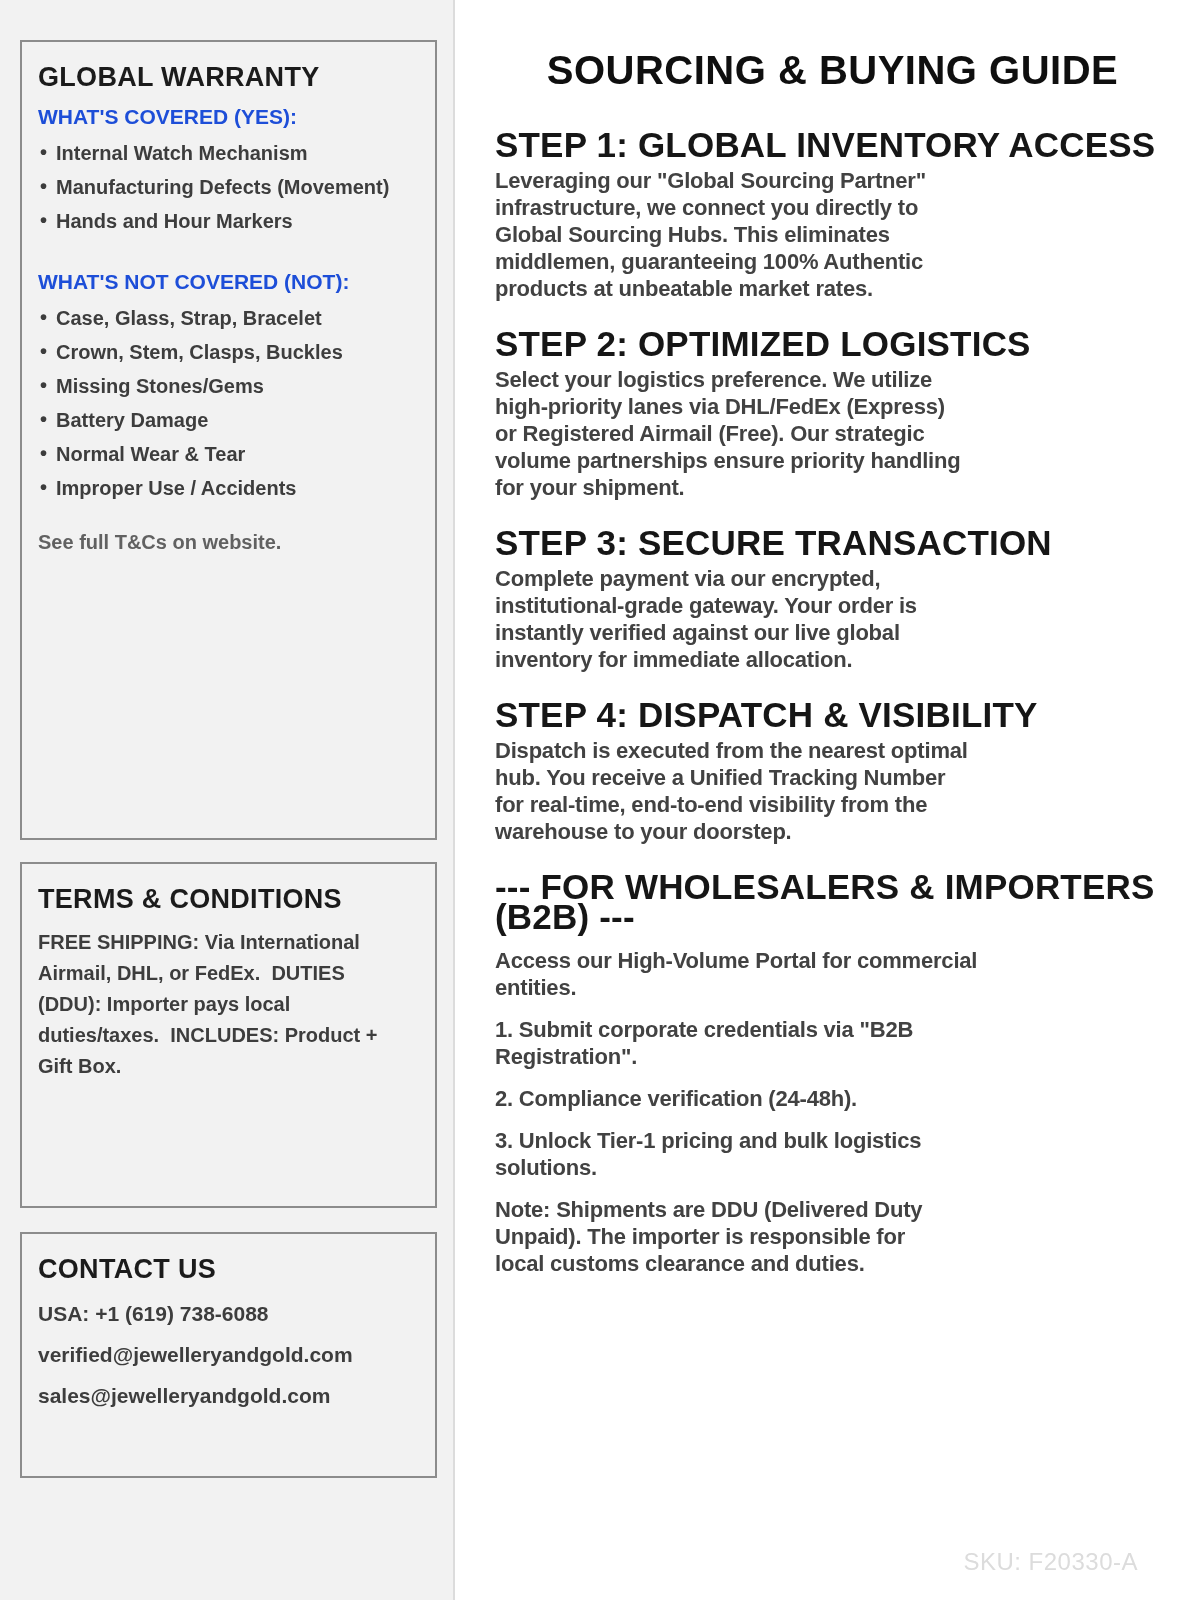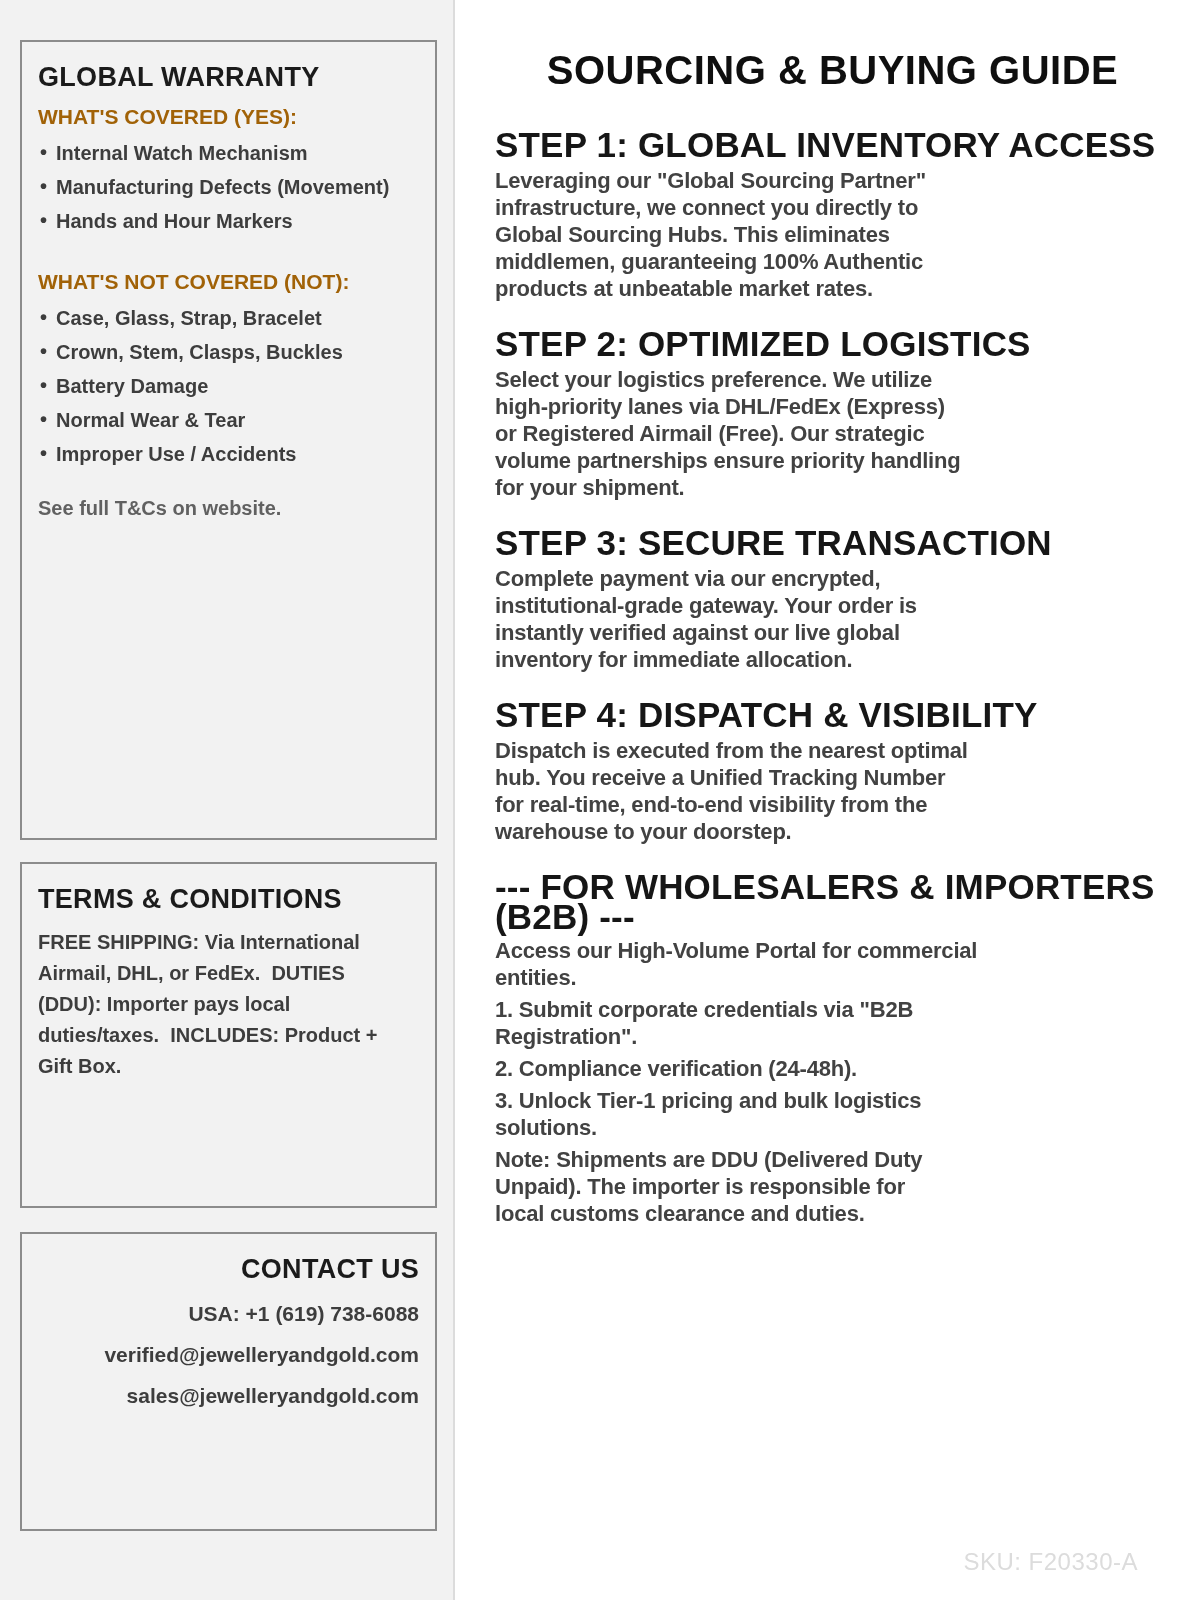--- a/index.html
+++ b/index.html
@@ -21,28 +21,28 @@
     padding:40px 16px 0 20px;
   }
   .panel {
     border:2px solid #8c8c8c;
     background:#f2f2f2;
     padding:20px 16px;
     width:417px;
   }
   .panel-warranty { height:800px; }
   .panel-terms   { height:346px; margin-top:22px; }
-  .panel-contact { height:299px; margin-top:24px;text-align:right; }
+  .panel-contact { height:246px; margin-top:24px; }
 
   .panel h2 {
     font-size:27px; font-weight:bold; color:#1b1b1b;
     letter-spacing:0.3px; margin-bottom:12px;
   }
   .panel h3 {
-    font-size:21px; font-weight:bold; color:#a16207;
+    font-size:21px; font-weight:bold; color:#1d4ed8;
     margin-bottom:14px;
   }
   .panel ul { list-style:none; }
   .panel li {
     font-size:20px; font-weight:bold; color:#3d3d3d;
     line-height:21px; margin-bottom:13px;
     padding-left:18px; position:relative;
   }
   .panel li::before { content:"•"; position:absolute; left:2px; top:-1px; }
   .subhead-gap { margin-top:38px; }
@@ -77,21 +77,21 @@
     font-size:35px; font-weight:bold; color:#161616;
     letter-spacing:0.2px; line-height:30px;
   }
   .para {
     margin-top:7px;
     font-size:22px; font-weight:bold; color:#424242;
     line-height:27px; letter-spacing:-0.2px;
     white-space:pre-wrap;
   }
   .b2b { margin-top:27px; }
-  .b2b .para { margin-top:5px; }
+  .b2b .para { margin-top:15px; }
   .note { margin-top:26px; }
 
   .sku {
     position:absolute; right:62px; top:1548px;
     font-size:24px; font-weight:normal; color:#dcdcdc;
     letter-spacing:0.5px;
   }
 </style>
 </head>
 <body>
@@ -105,20 +105,21 @@
       <h3>WHAT'S COVERED (YES):</h3>
       <ul>
         <li>Internal Watch Mechanism</li>
         <li>Manufacturing Defects (Movement)</li>
         <li>Hands and Hour Markers</li>
       </ul>
       <h3 class="subhead-gap">WHAT'S NOT COVERED (NOT):</h3>
       <ul>
         <li>Case, Glass, Strap, Bracelet</li>
         <li>Crown, Stem, Clasps, Buckles</li>
+        <li>Missing Stones/Gems</li>
         <li>Battery Damage</li>
         <li>Normal Wear &amp; Tear</li>
         <li>Improper Use / Accidents</li>
       </ul>
       <p class="footnote">See full T&amp;Cs on website.</p>
     </section>
 
     <section class="panel panel-terms">
       <h2>TERMS &amp; CONDITIONS</h2>
       <p class="terms-body">FREE SHIPPING: Via International

